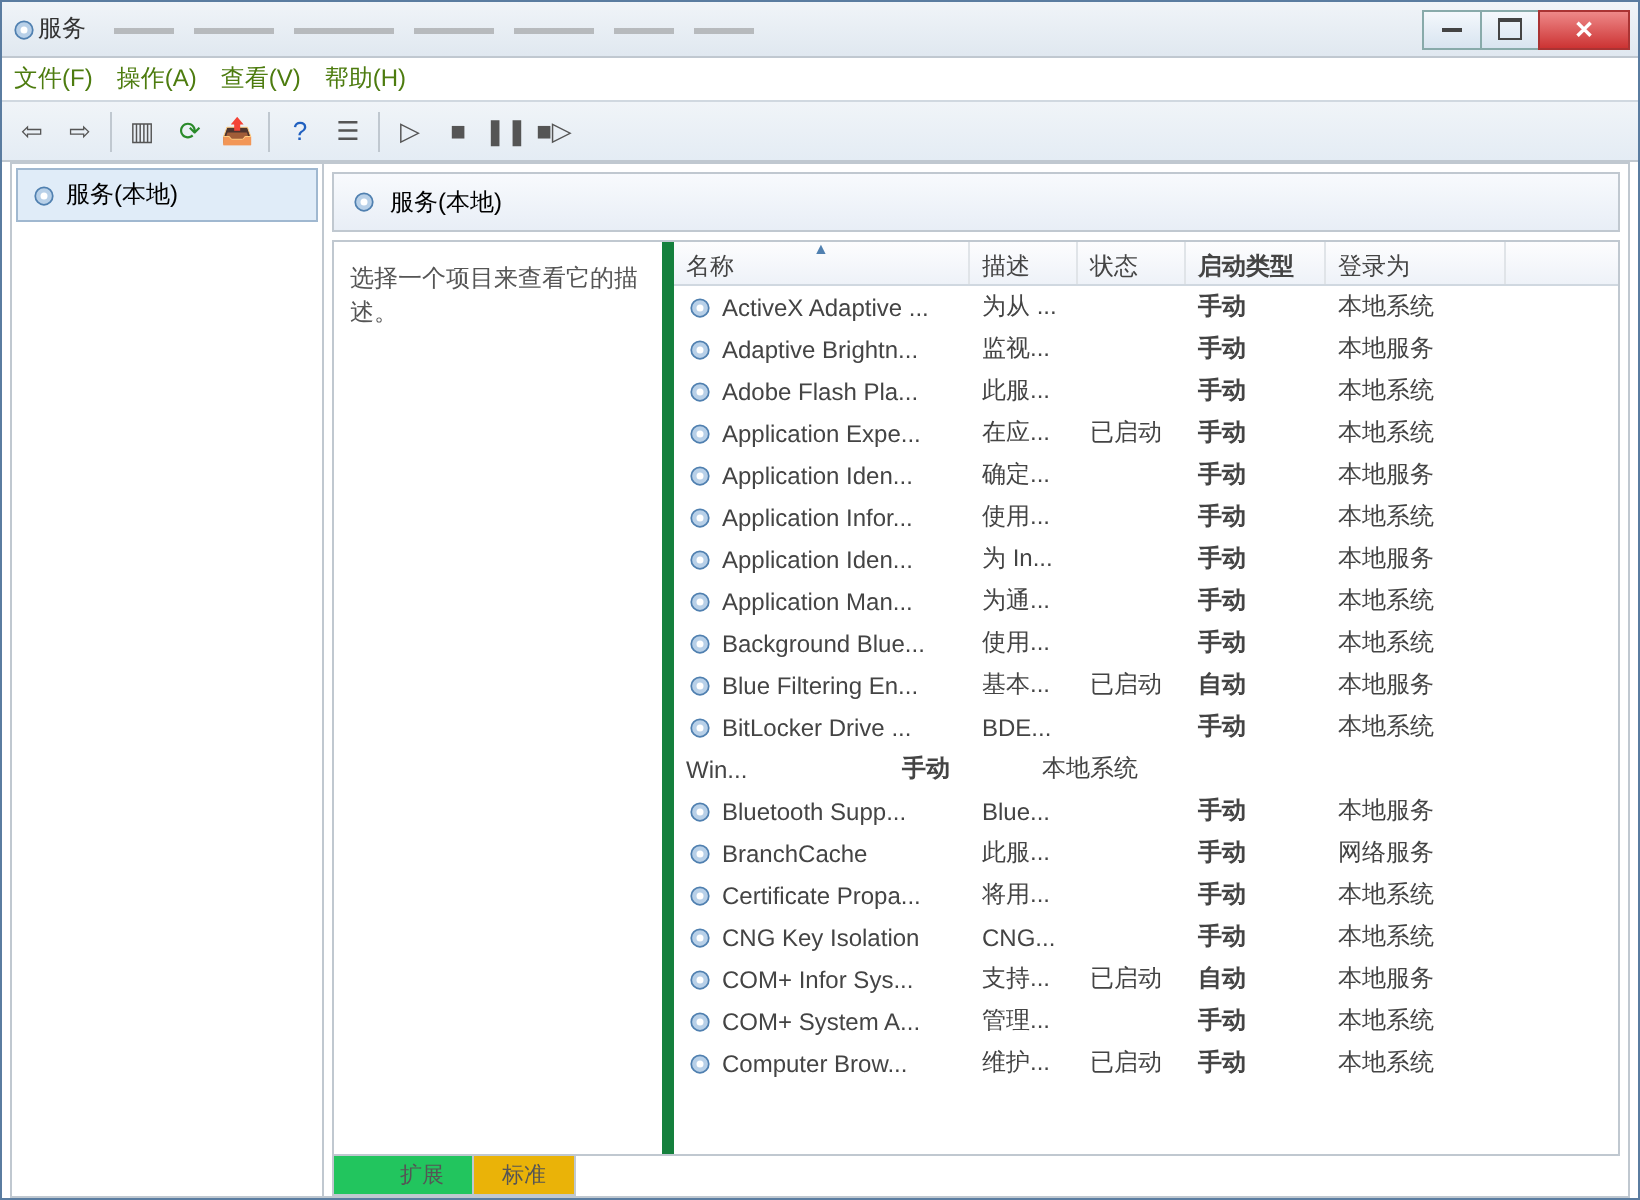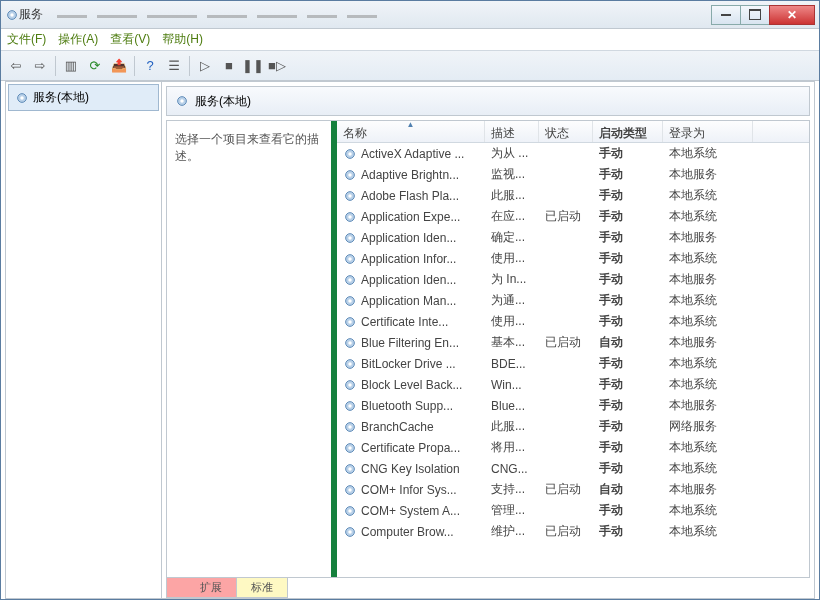--- a/index.html
+++ b/index.html
@@ -40,22 +40,22 @@
 .col.c4 { width: 90px; }
 .rows { flex: 1; overflow-y: scroll; }
 .rows::-webkit-scrollbar { width: 17px; }
 .rows::-webkit-scrollbar-track { background: #f0f0f0; border-left: 1px solid #d0d4d8; }
 .rows::-webkit-scrollbar-thumb { background: linear-gradient(90deg,#e0e8f0,#c8d4e0); border: 1px solid #a0b0c0; }
 .row { display: flex; height: 21px; align-items: center; }
 .row .col { padding: 0 6px; white-space: nowrap; overflow: hidden; text-overflow: ellipsis; color: #444; }
 .row .col.c0 { display: flex; align-items: center; }
 .row .gear { margin-right: 4px; flex: 0 0 auto; }
 .tabs { height: 20px; display: flex; align-items: flex-start; margin: 0 4px; }
-.tab { padding: 2px 14px; border: 1px solid #c0c8d0; border-top: none; background: #fef9c3; margin-right: -1px; font-size: 11px; color: #555; }
-.tab.active { background: #fca5a5; padding-left: 33px; }
+.tab { padding: 2px 14px; border: 1px solid #c0c8d0; border-top: none; background: #eab308; margin-right: -1px; font-size: 11px; color: #555; }
+.tab.active { background: #22c55e; padding-left: 33px; }
 .gear { display: inline-block; width: 14px; height: 14px; }
 .gear svg { width: 14px; height: 14px; }
 </style>
 </head>
 <body>
 
 <div class="window">
   <div class="titlebar">
     <span class="gear"><svg viewBox="0 0 16 16">
           <circle cx="8" cy="8" r="5" fill="#b8d0e8" stroke="#5080b0"></circle>
@@ -238,21 +238,21 @@
                 <div class="col c2"></div>
                 <div class="col c3">手动</div>
                 <div class="col c4">本地系统</div>
               </div>
               <div class="row">
                 <div class="col c0">
                   <span class="gear"><svg viewBox="0 0 16 16">
                       <circle cx="8" cy="8" r="5" fill="#b8d0e8" stroke="#5080b0"></circle>
                       <circle cx="8" cy="8" r="2" fill="#fff"></circle>
                     </svg></span>
-                  <span>Certificate Inte...</span>
+                  <span>Background Blue...</span>
                 </div>
                 <div class="col c1">使用...</div>
                 <div class="col c2"></div>
                 <div class="col c3">手动</div>
                 <div class="col c4">本地系统</div>
               </div>
               <div class="row">
                 <div class="col c0">
                   <span class="gear"><svg viewBox="0 0 16 16">
                       <circle cx="8" cy="8" r="5" fill="#b8d0e8" stroke="#5080b0"></circle>
@@ -272,27 +272,20 @@
                       <circle cx="8" cy="8" r="2" fill="#fff"></circle>
                     </svg></span>
                   <span>BitLocker Drive ...</span>
                 </div>
                 <div class="col c1">BDE...</div>
                 <div class="col c2"></div>
                 <div class="col c3">手动</div>
                 <div class="col c4">本地系统</div>
               </div>
               <div class="row">
-                <div class="col c0">
-                  <span class="gear"><svg viewBox="0 0 16 16">
-                      <circle cx="8" cy="8" r="5" fill="#b8d0e8" stroke="#5080b0"></circle>
-                      <circle cx="8" cy="8" r="2" fill="#fff"></circle>
-                    </svg></span>
-                  <span>Block Level Back...</span>
-                </div>
                 <div class="col c1">Win...</div>
                 <div class="col c2"></div>
                 <div class="col c3">手动</div>
                 <div class="col c4">本地系统</div>
               </div>
               <div class="row">
                 <div class="col c0">
                   <span class="gear"><svg viewBox="0 0 16 16">
                       <circle cx="8" cy="8" r="5" fill="#b8d0e8" stroke="#5080b0"></circle>
                       <circle cx="8" cy="8" r="2" fill="#fff"></circle>

